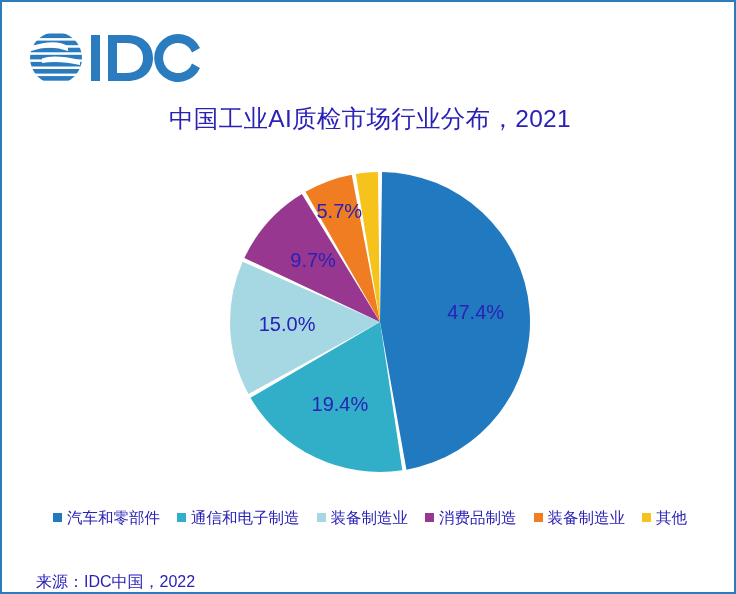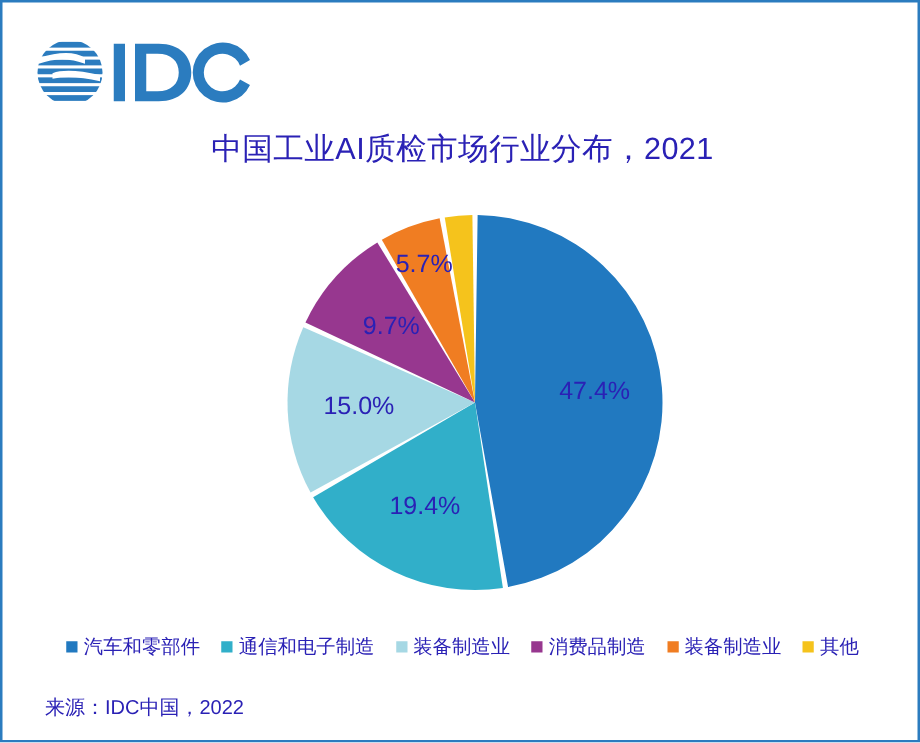--- a/index.html
+++ b/index.html
@@ -91,21 +91,21 @@
     font-size: 15.5px;
     color: #2a21b5;
     font-family: "Liberation Sans", "DejaVu Sans", sans-serif;
     line-height: 1;
   }
 
   
   #source {
     position: absolute;
     left: 34px;
-    top: 554px;
+    top: 570px;
     font-size: 16px;
     color: #2a21b5;
     font-family: "Liberation Sans", "DejaVu Sans", sans-serif;
     white-space: nowrap;
   }
 </style>
 </head>
 <body>
 
 <div id="page">

